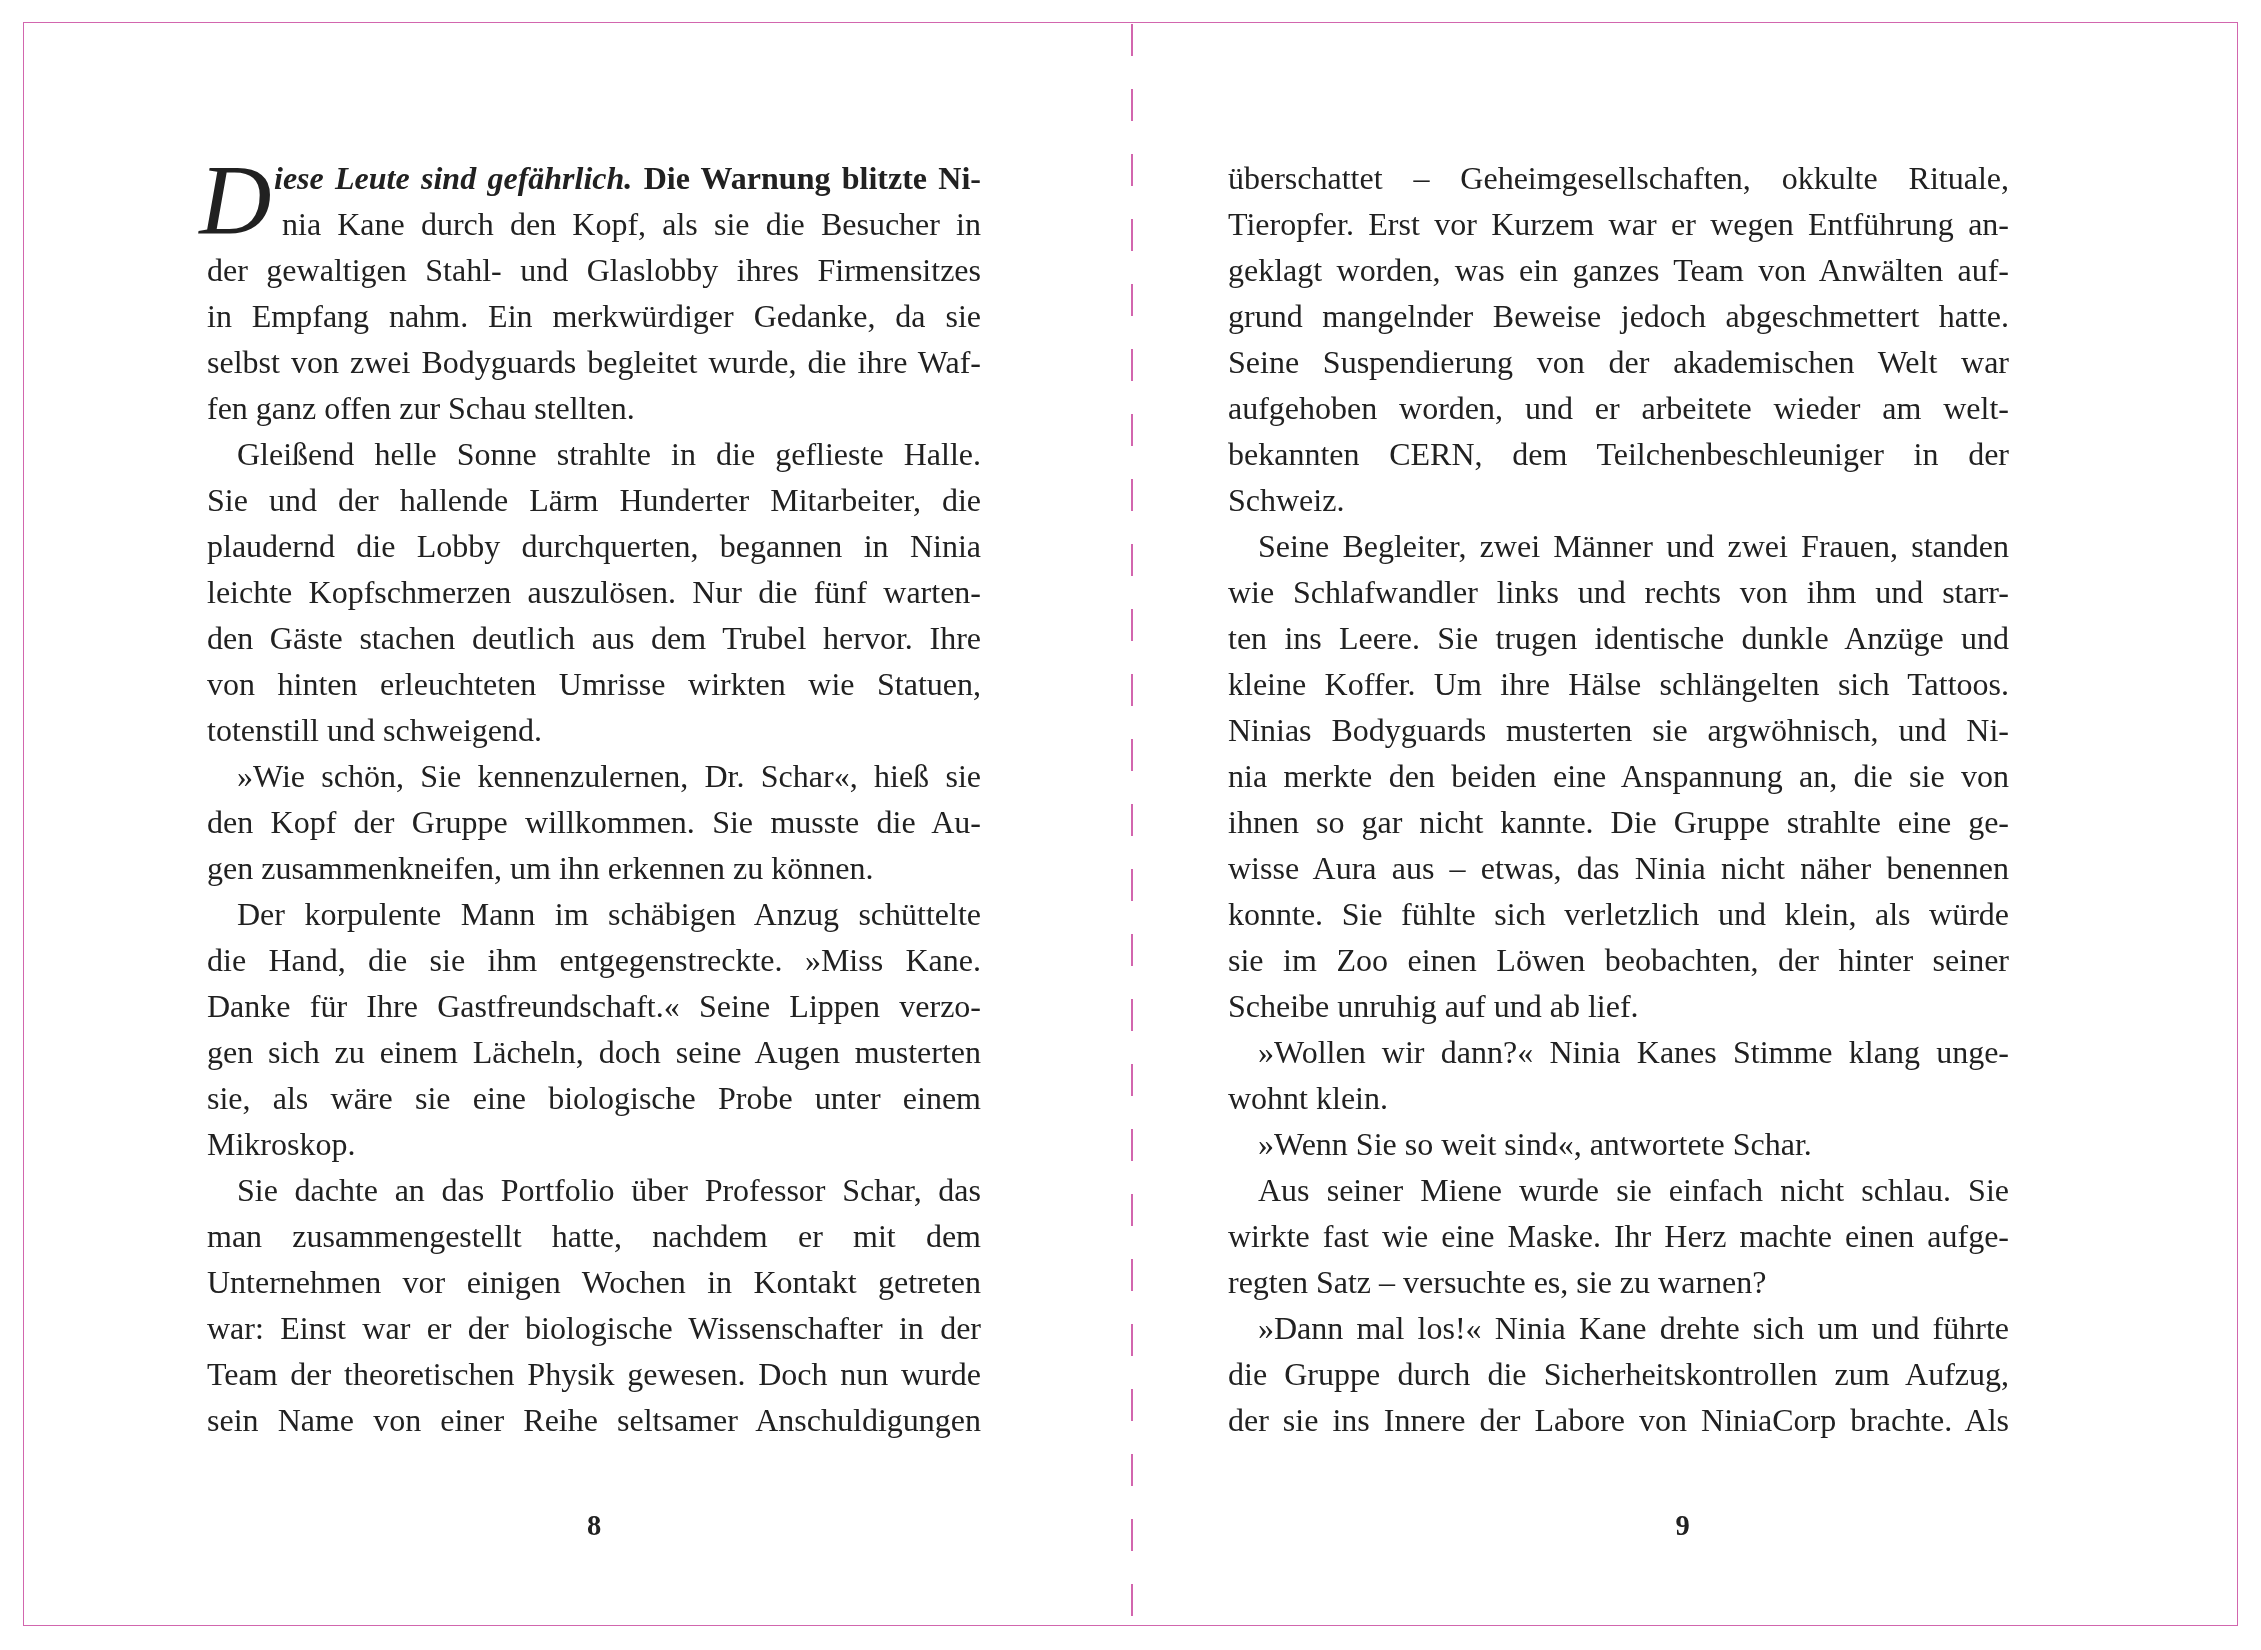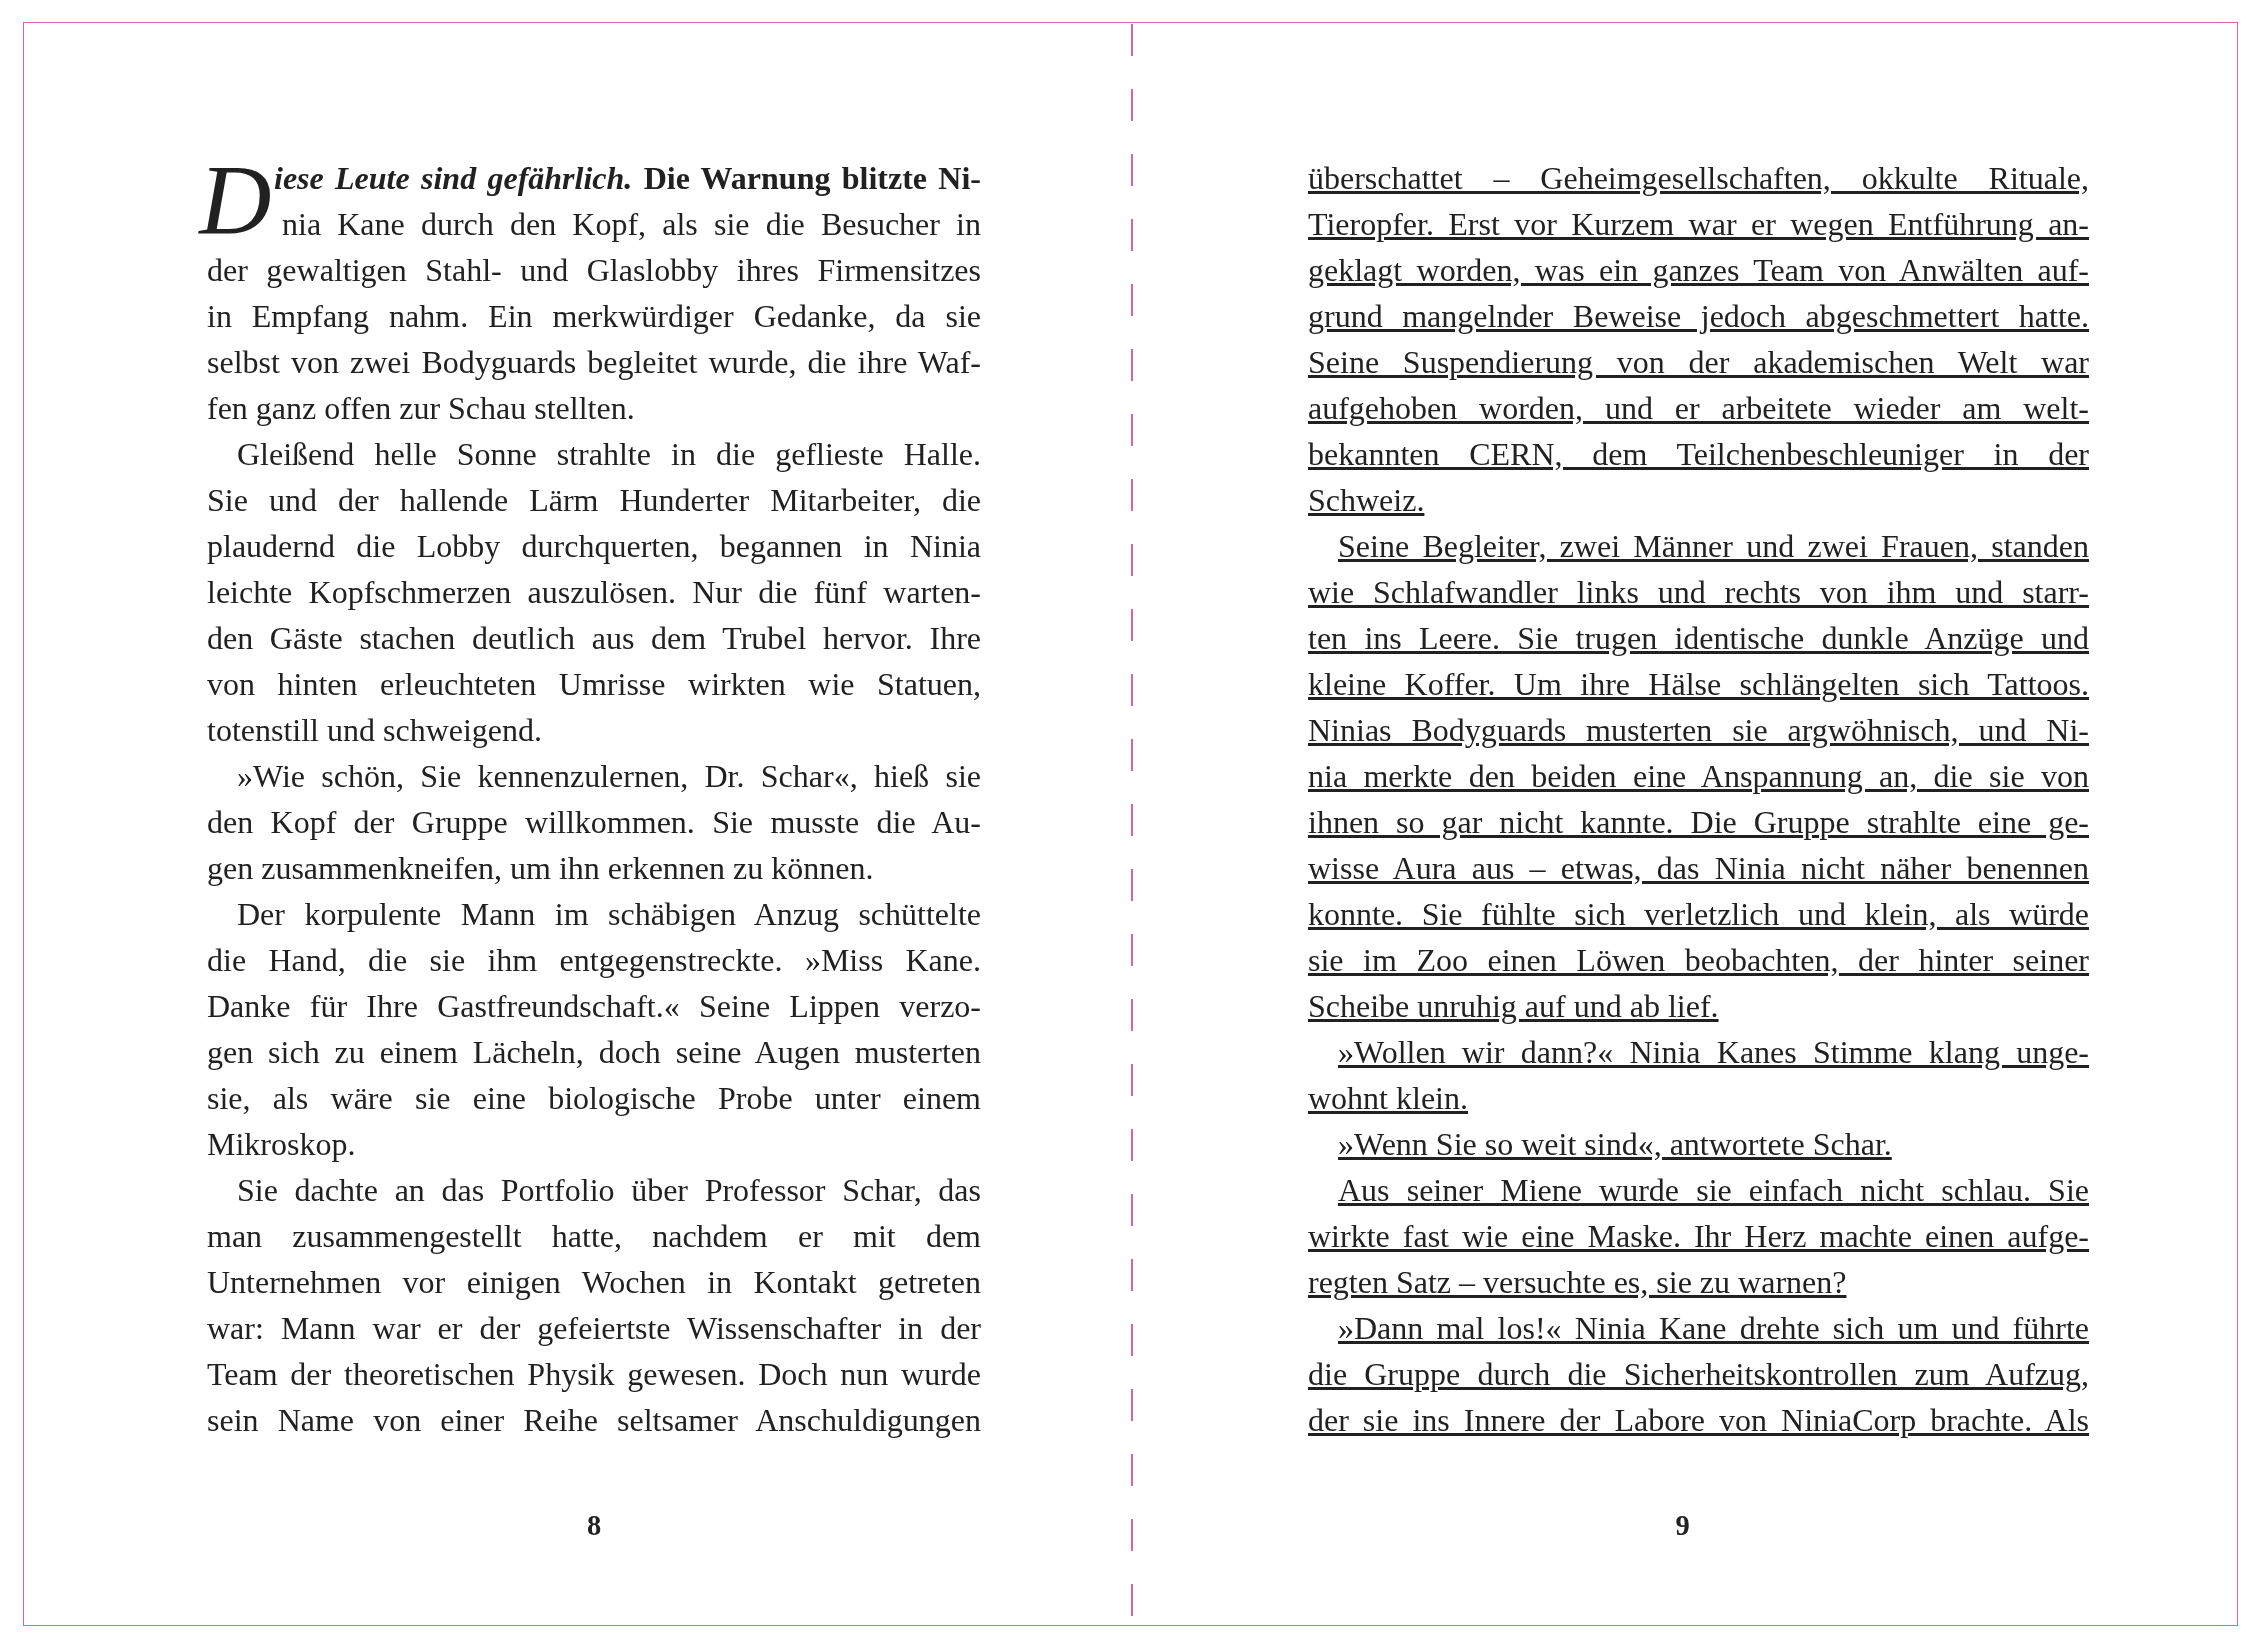--- a/index.html
+++ b/index.html
@@ -37,21 +37,21 @@
       transparent 32px, transparent 65px
     );
   }
   .textblock {
     position: absolute;
     top: 155px;
     font-size: 32px;
     line-height: 46px;
   }
   .textblock.left  { left: 207px;  width: 774px; }
-  .textblock.right { left: 1308px; width: 781px; text-decoration: underline; }
+  .textblock.right { left: 1228px; width: 781px; }
   .tline {
     height: 46px;
     text-align: justify;
     text-align-last: justify;
   }
   .tline.pend {
     text-align: center;
     text-align-last: left;
   }
   .tline.ind { padding-left: 30px; }
@@ -104,21 +104,21 @@
         <div class="tline pend"><span>gen zusammenkneifen, um ihn erkennen zu können.</span></div>
         <div class="tline ind"><span>Der korpulente Mann im schäbigen Anzug schüttelte</span></div>
         <div class="tline"><span>die Hand, die sie ihm entgegenstreckte. »Miss Kane.</span></div>
         <div class="tline"><span>Danke für Ihre Gastfreundschaft.« Seine Lippen verzo-</span></div>
         <div class="tline"><span>gen sich zu einem Lächeln, doch seine Augen musterten</span></div>
         <div class="tline"><span>sie, als wäre sie eine biologische Probe unter einem</span></div>
         <div class="tline pend"><span>Mikroskop.</span></div>
         <div class="tline ind"><span>Sie dachte an das Portfolio über Professor Schar, das</span></div>
         <div class="tline"><span>man zusammengestellt hatte, nachdem er mit dem</span></div>
         <div class="tline"><span>Unternehmen vor einigen Wochen in Kontakt getreten</span></div>
-        <div class="tline"><span>war: Mann war er der gefeiertste Wissenschafter in der</span></div>
+        <div class="tline"><span>war: Einst war er der biologische Wissenschafter in der</span></div>
         <div class="tline"><span>Team der theoretischen Physik gewesen. Doch nun wurde</span></div>
         <div class="tline"><span>sein Name von einer Reihe seltsamer Anschuldigungen</span></div>
       </div>
   </div>
 
   <div class="textblock right">
     <div>
         <div class="tline"><span>überschattet – Geheimgesellschaften, okkulte Rituale,</span></div>
         <div class="tline"><span>Tieropfer. Erst vor Kurzem war er wegen Entführung an-</span></div>
         <div class="tline"><span>geklagt worden, was ein ganzes Team von Anwälten auf-</span></div>

